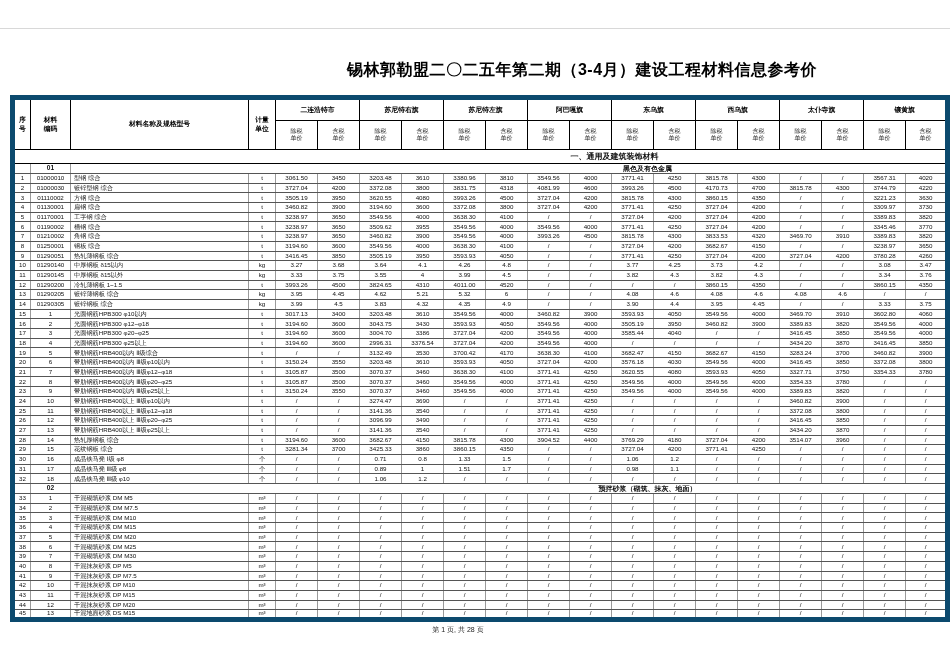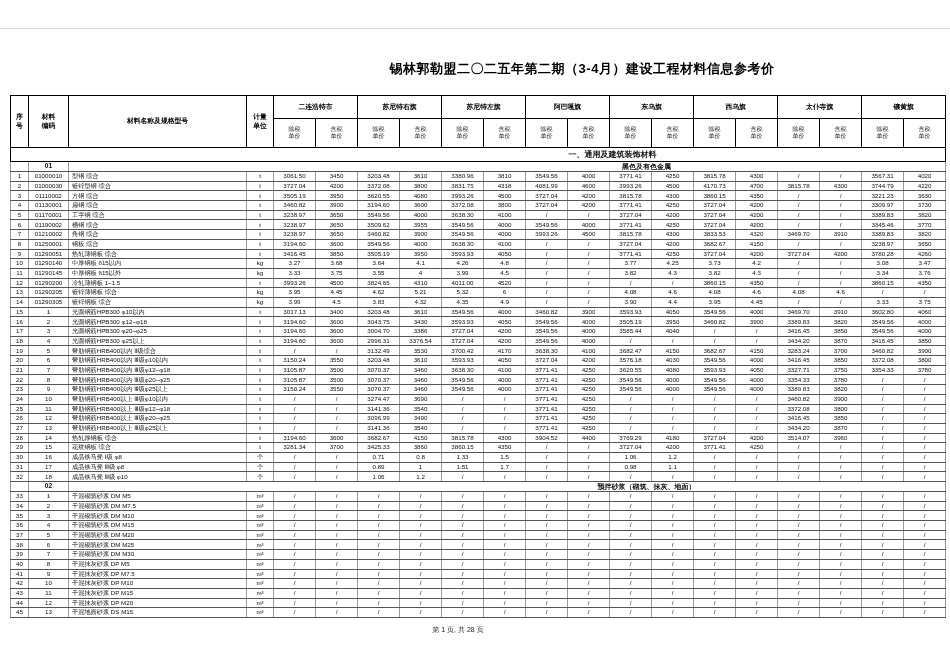--- a/index.html
+++ b/index.html
@@ -1,22 +1,22 @@
 <!DOCTYPE html>
 <html><head>
 <meta charset="utf-8">
 <style>
   html,body{margin:0;padding:0;background:#fff;}
   .sheet{position:relative;width:950px;height:672px;background:#ffffff;overflow:hidden;
          font-family:"Liberation Sans",sans-serif;color:#000;}
   .pagebreak-line{position:absolute;left:0;top:28px;width:950px;height:1px;background:#d8d8d8;}
   .title{position:absolute;top:60px;left:220px;right:6px;text-align:center;
-         font-size:13px;font-weight:bold;letter-spacing:.5px;}
+         font-size:16px;font-weight:bold;letter-spacing:.5px;}
   table.price{position:absolute;left:10px;top:95px;width:935px;border-collapse:collapse;
-              table-layout:fixed;border:1px solid #0c4a6e;}
+              table-layout:fixed;border:5px solid #0c4a6e;}
   th,td{padding:0 1px;margin:0;white-space:nowrap;overflow:hidden;text-align:center;
         border:1px solid #9a9a9a;border-top:1px solid #555;border-bottom:1px solid #555;
         font-weight:normal;line-height:1;}
   thead th{border-color:#000;}
   thead tr.r1{height:23px;}
   thead tr.r2{height:29px;}
   th.stub,th.city{font-size:6.8px;font-weight:bold;white-space:pre-line;line-height:1.2;}
   th.sub{font-size:6px;white-space:pre-line;line-height:1.25;color:#222;}
   tbody tr{height:9.7px;}
   tbody td{font-size:6.2px;color:#111;}

